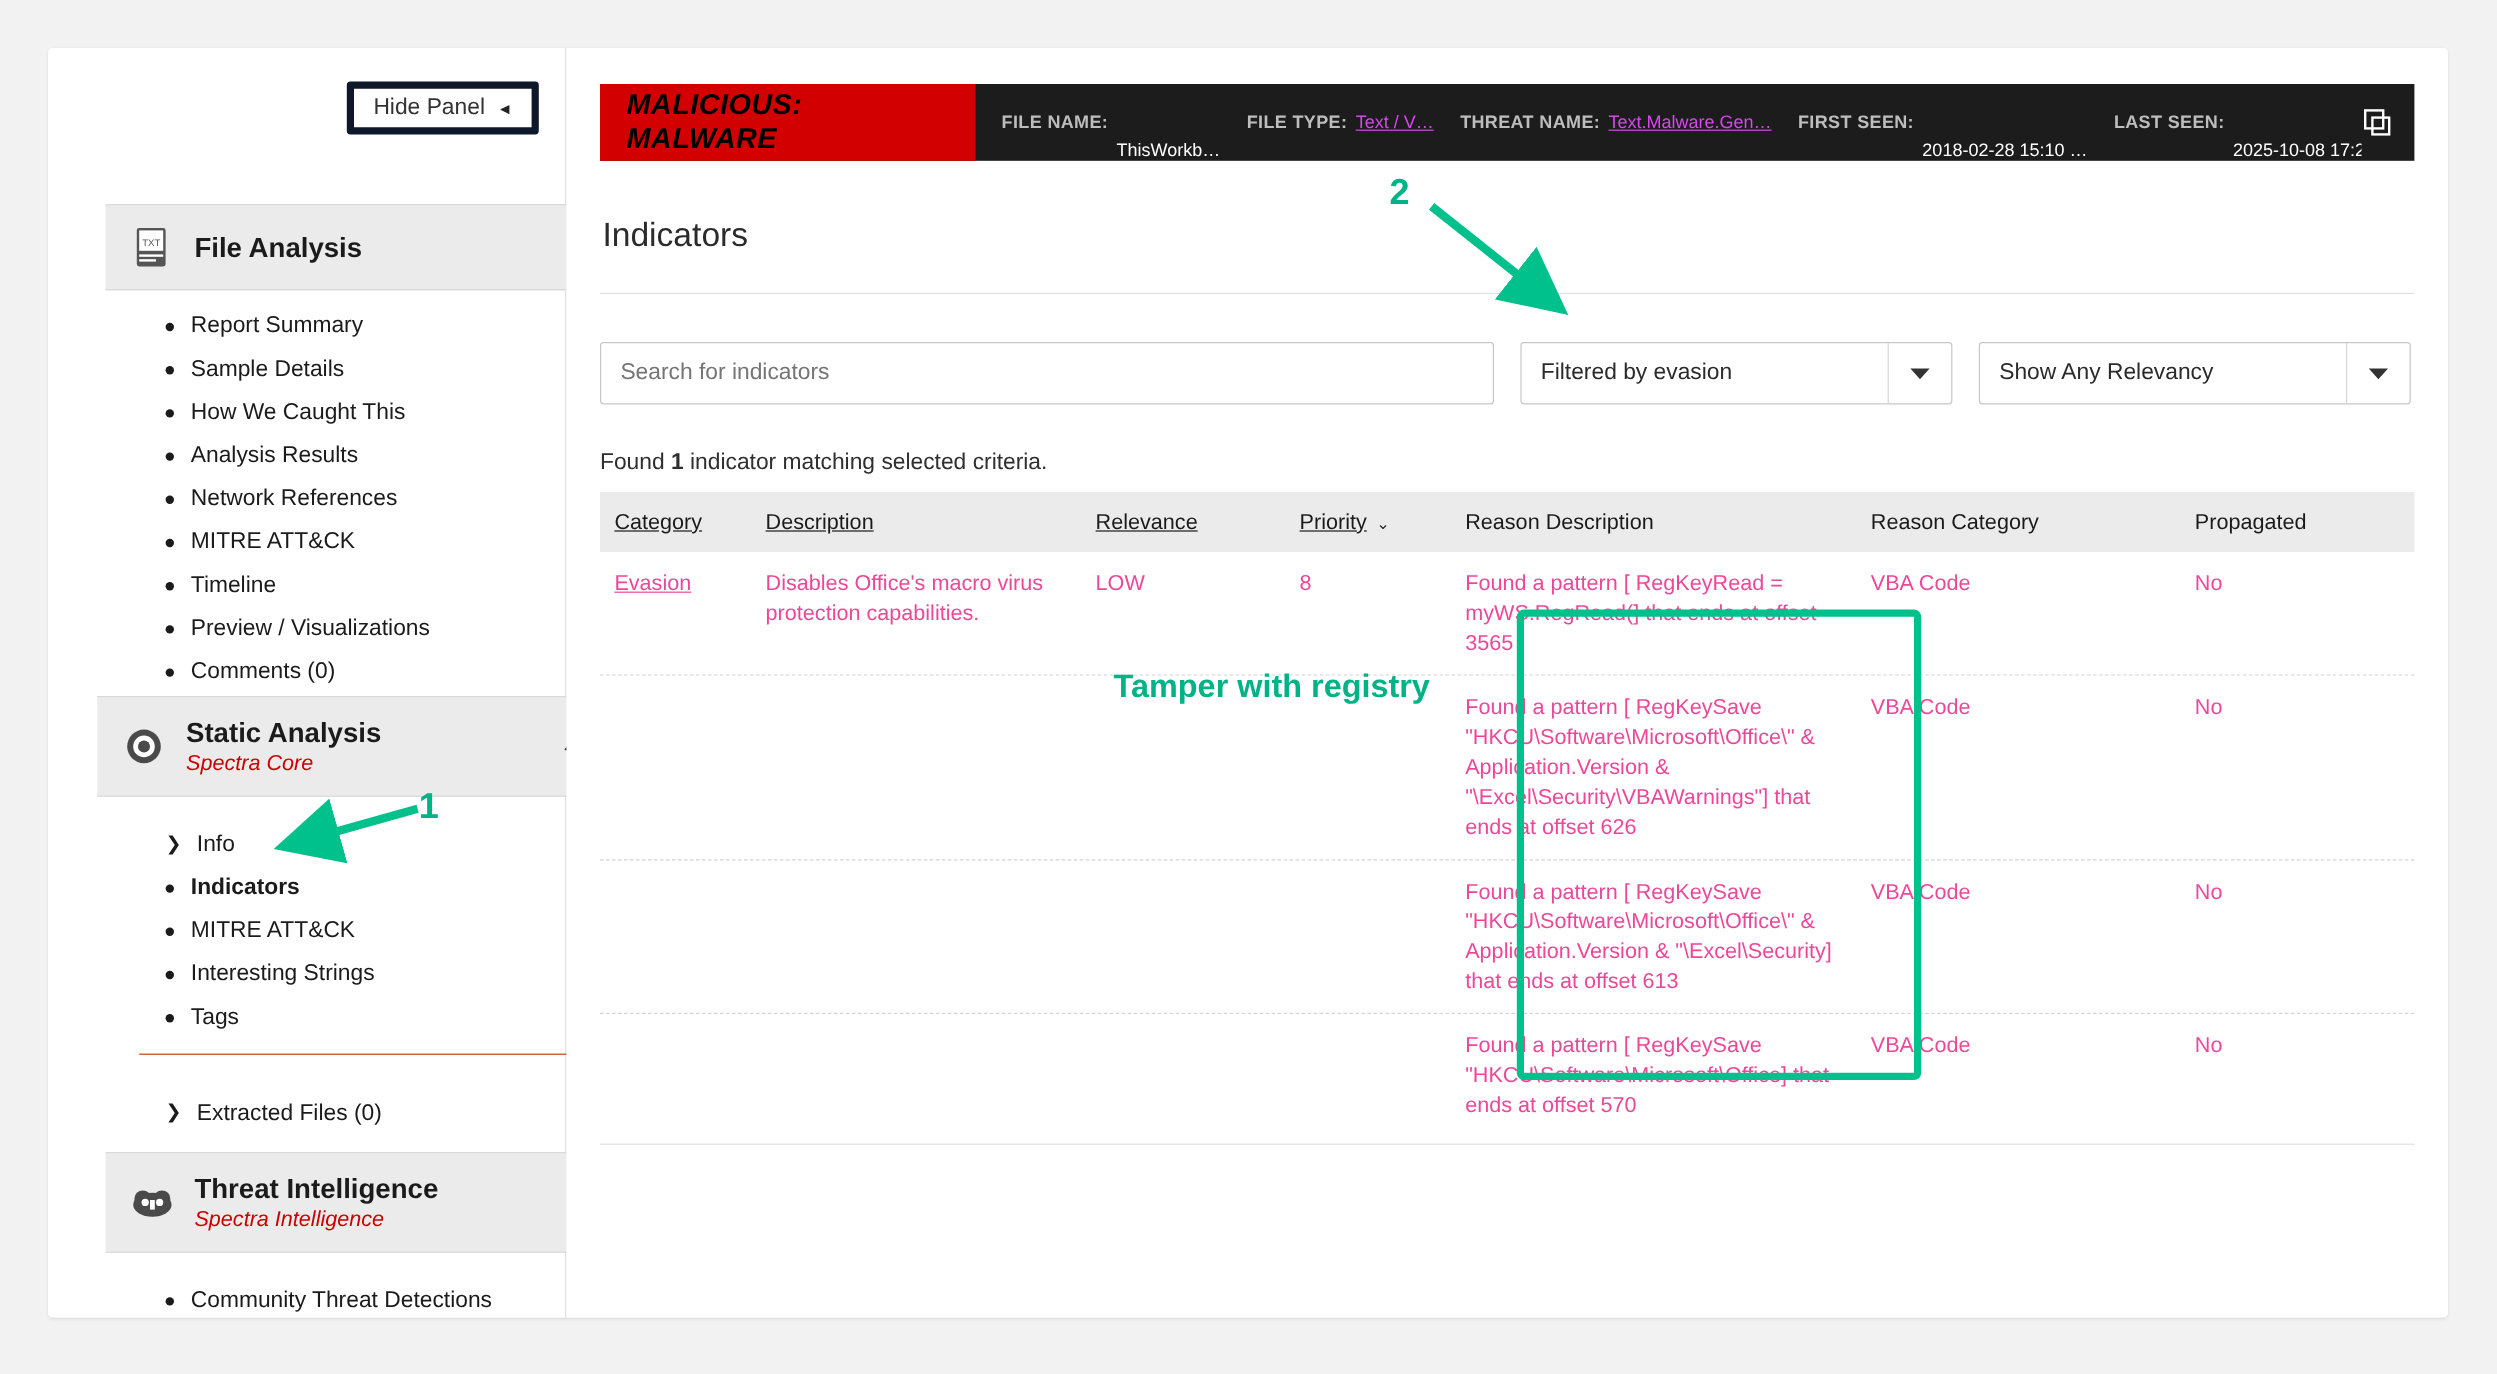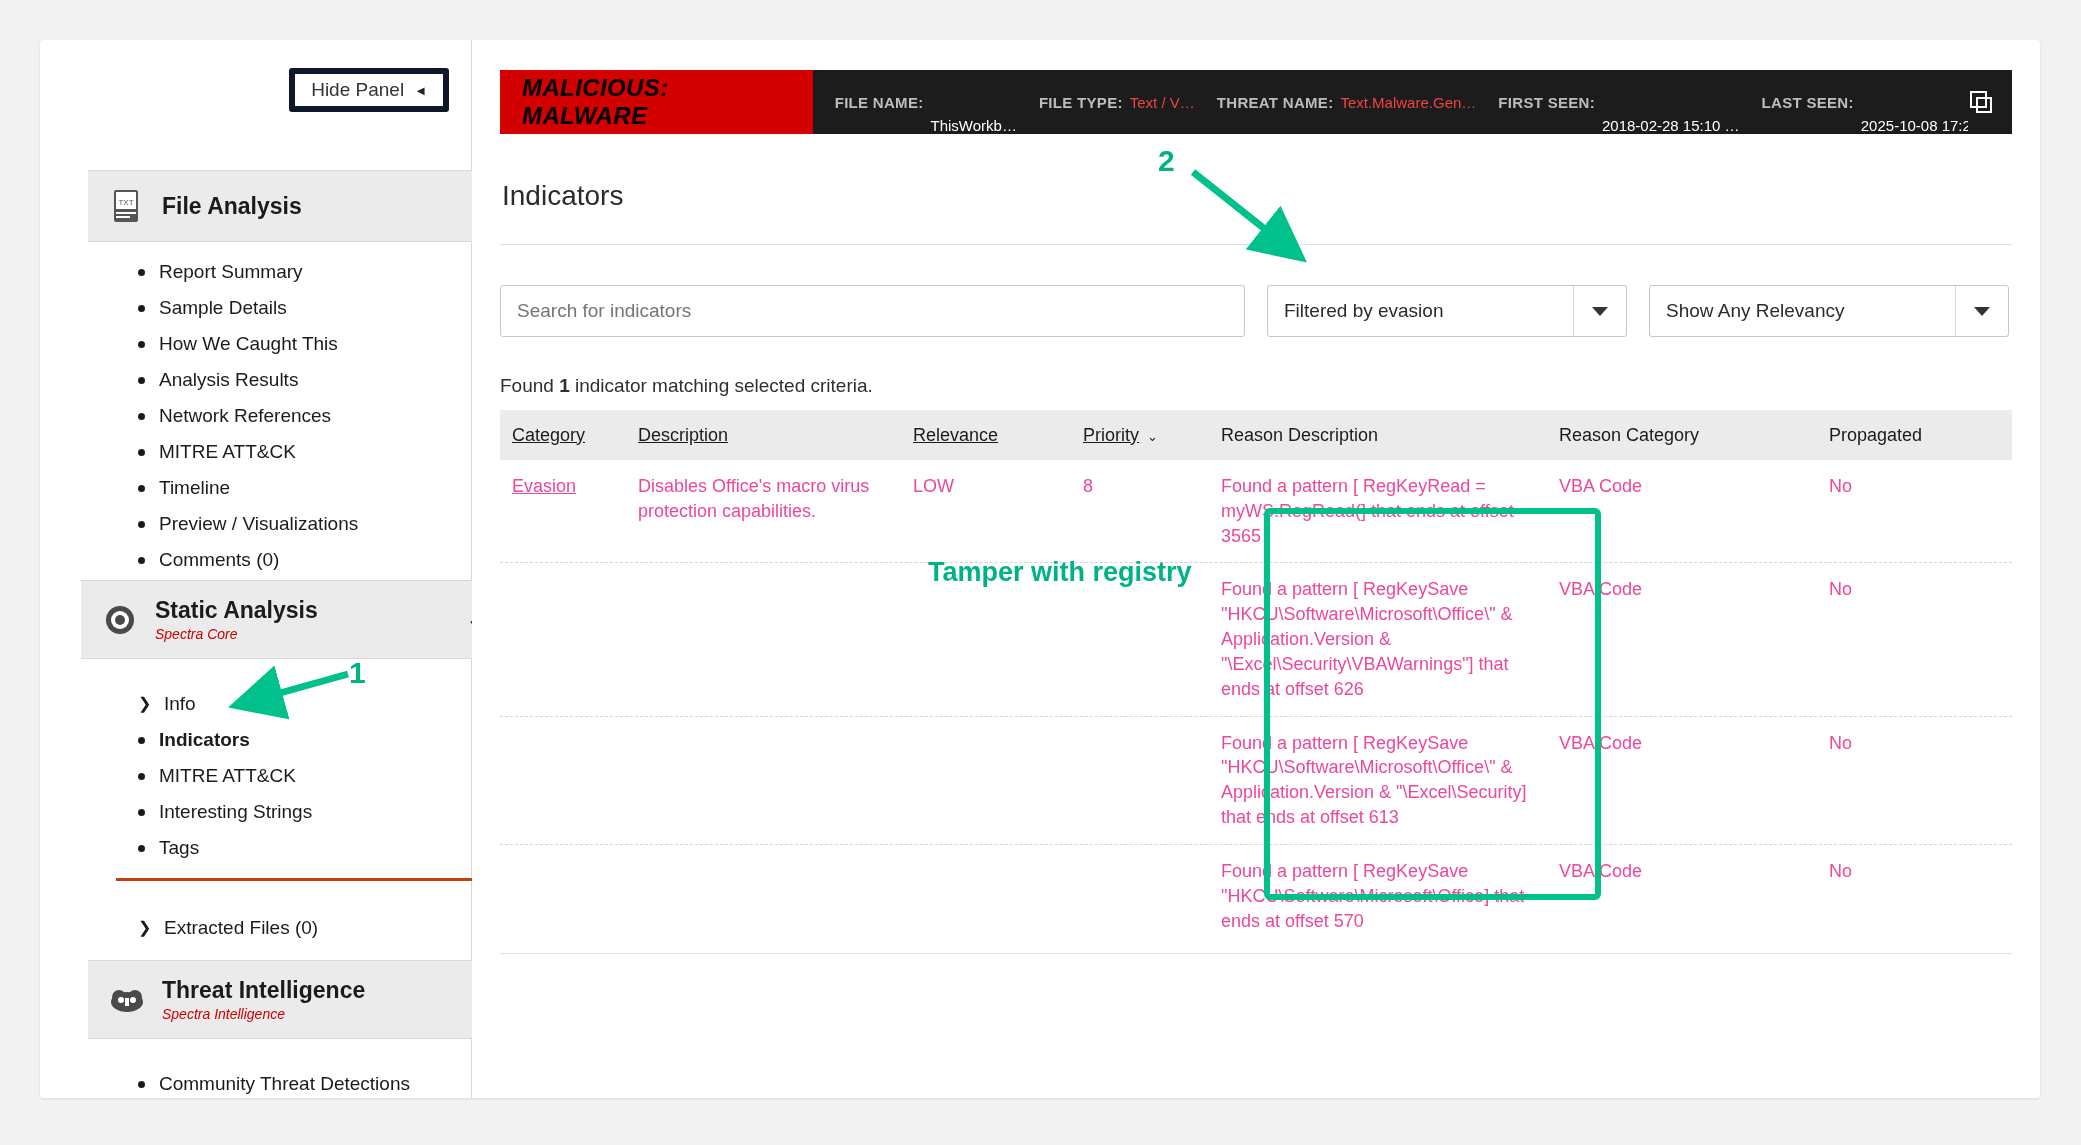--- a/index.html
+++ b/index.html
@@ -81,39 +81,39 @@
     align-items: center;
     justify-content: center;
   }
   .section-title-wrap { display: flex; flex-direction: column; gap: 2px; }
   .section-title {
     font-size: 23px;
     font-weight: bold;
     color: #1b1b1b;
   }
   .section-sub {
-    font-size: 14px;
+    font-size: 18px;
     font-style: italic;
     color: #cc0000;
   }
   .chevron {
     position: absolute;
     right: 24px;
     top: 50%;
     transform: translateY(-50%);
     width: 22px;
     height: 22px;
   }
   .chevron svg { display:block; }
 
   .nav-list {
     padding: 14px 0 12px 0;
     margin: 0 28px;
     list-style: none;
-    border-bottom: 3px solid #c2410c;
+    border-bottom: 1px solid #c2410c;
   }
   .nav-list.no-border { border-bottom: none; }
   .nav-item {
     display: flex;
     align-items: center;
     gap: 14px;
     padding: 7px 0 7px 22px;
     font-size: 19px;
     color: #1b1b1b;
     cursor: pointer;
@@ -168,21 +168,21 @@
     align-items: center;
     gap: 8px;
     padding-left: 22px;
     color: #dcdcdc;
     font-size: 15px;
     white-space: nowrap;
     overflow: hidden;
   }
   .meta .k { color: #bdbdbd; font-weight: bold; letter-spacing: 0.3px; }
   .meta .v { color: #ffffff; margin-top: 47px; }
-  .meta .lnk { color: #ef4444; }
+  .meta .lnk { color: #d946ef; text-decoration: underline; }
   .meta .grp { display: flex; gap: 7px; align-items: center; margin-right: 14px; }
   .copy-icon {
     margin-left: auto;
     margin-right: 18px;
     width: 26px; height: 26px;
     color: #ffffff;
     flex: 0 0 26px;
     cursor: pointer;
   }
 

